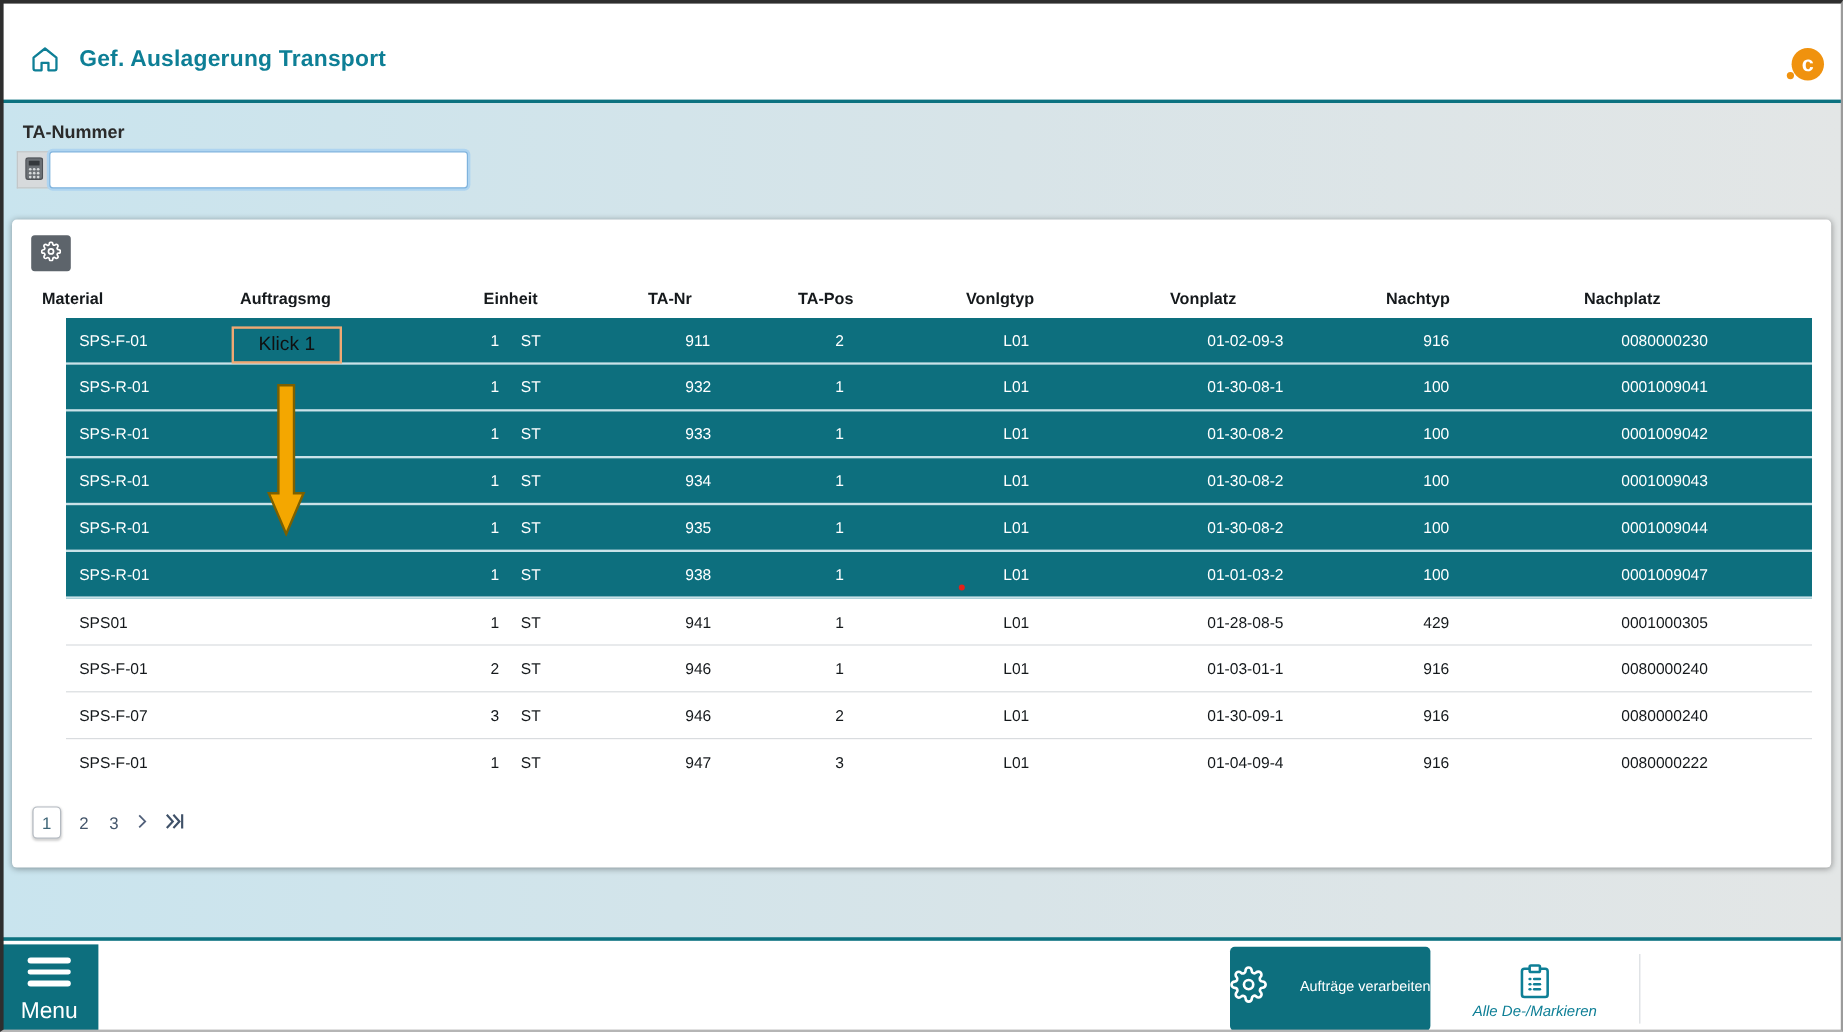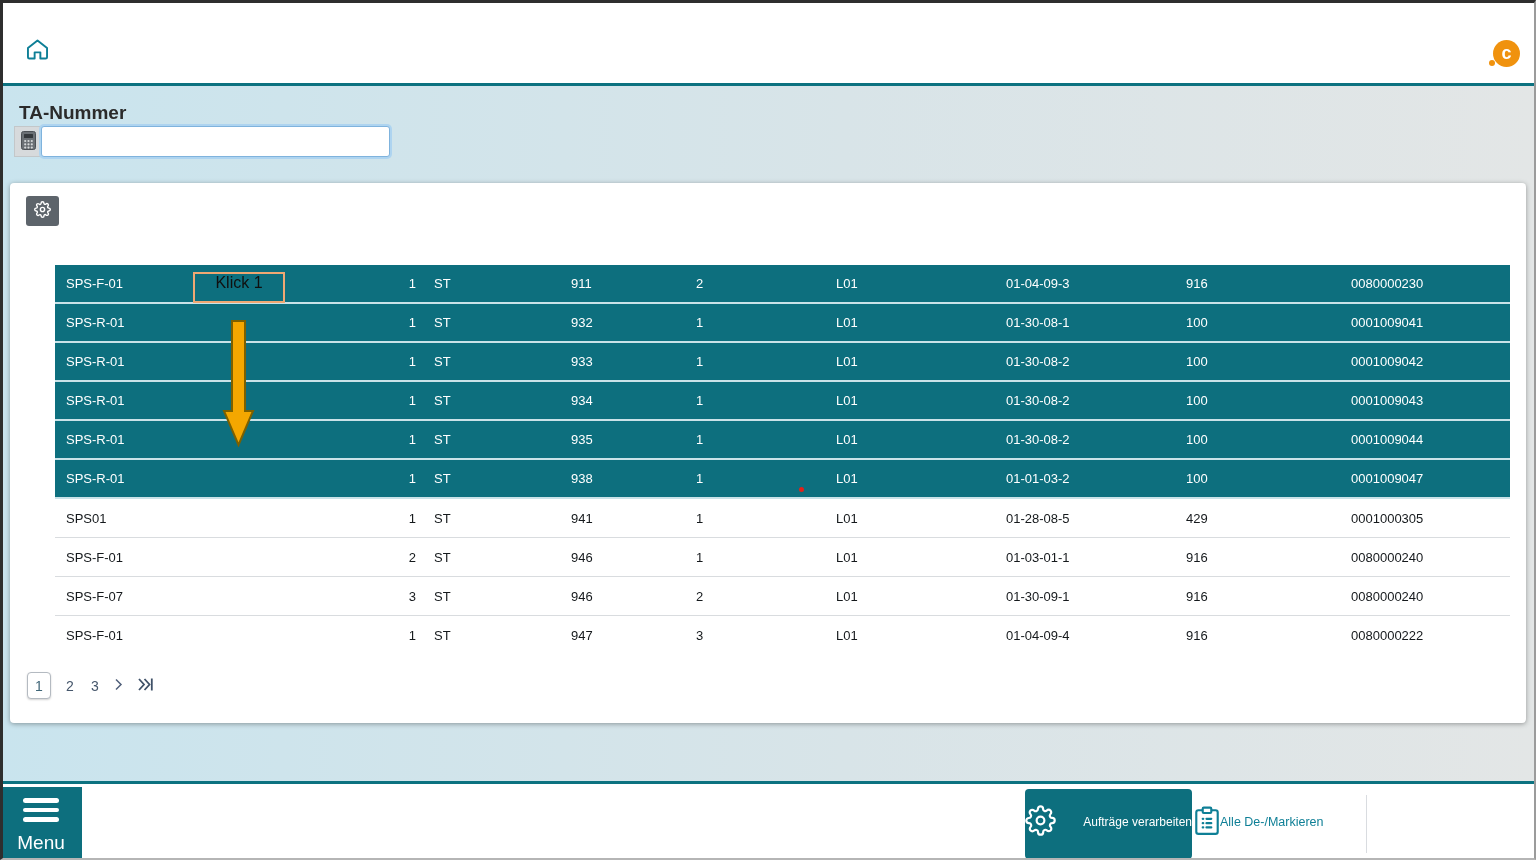--- a/index.html
+++ b/index.html
@@ -17,21 +17,21 @@
   .logo { position:absolute; right:16px; top:40px; width:27px; height:27px; border-radius:50%;
           background:#f0920e; display:flex; align-items:center; justify-content:center; }
   .logo-letter { color:#fff; font-weight:800; font-size:18px; line-height:1; margin-top:-1px; }
   .logo-dot { position:absolute; left:-4px; bottom:1px; width:6px; height:6px; border-radius:50%; background:#f0920e; }
 
   
   .main-bg { position:absolute; left:0; top:86px; width:1536px; height:695px;
              background:linear-gradient(90deg,#c9e4ee 0%, #d8e4e8 55%, #e3e6e6 100%); }
 
   
-  .filter-label { position:absolute; left:19px; top:102px; font-size:19px; font-weight:700; color:#2b2b2b; }
+  .filter-label { position:absolute; left:19px; top:102px; font-size:15px; font-weight:700; color:#2b2b2b; }
   .input-row { position:absolute; left:14px; top:126px; display:flex; align-items:center; }
   .keypad-btn { width:27px; height:31px; background:#d7dadc; border:1px solid #c3c7c9; border-right:none;
                 display:flex; align-items:center; justify-content:center; }
   .ta-input { width:349px; height:31px; background:#fff; border:1px solid #7fb3dd; border-radius:3px;
               box-shadow:0 0 0 2px #aed4f0; outline:none; font-size:14px; padding:0 8px; color:#222; }
 
   
   .card { position:absolute; left:10px; top:183px; width:1516px; height:540px; background:#fff;
           border-radius:4px; box-shadow:0 1px 5px rgba(0,0,0,.35); }
   .grid-settings-btn { position:absolute; left:16px; top:13px; width:33px; height:30px; background:#5d646b;
@@ -52,59 +52,60 @@
   
   .pagination { position:absolute; left:17px; top:489px; display:flex; align-items:center; gap:13px;
                 font-size:14px; color:#45566b; }
   .page { cursor:pointer; min-width:12px; text-align:center; }
   .page.current { width:24px; height:27px; background:#fff; border:1px solid #b4bac1; border-radius:4px;
                   display:flex; align-items:center; justify-content:center; color:#3e6577;
                   box-shadow:0 1px 2px rgba(0,0,0,.18); }
   .page-nav { display:flex; align-items:center; cursor:pointer; }
 
   
-  .anno-box { position:absolute; border:2px solid #efa873; display:flex; justify-content:center;
+  .anno-box { position:absolute; border:2px solid #efa873; display:flex; align-items:center; justify-content:center;
               font-size:16px; color:#101010; z-index:40; }
   .anno-click1 { left:193px; top:272px; width:92px; height:31px; }
   .anno-click2 { left:148px; top:465px; width:183px; height:31px; }
   .anno-arrow { position:absolute; left:222px; top:320px; z-index:40; }
   .red-dot { position:absolute; left:799px; top:487px; width:5px; height:5px; border-radius:50%;
              background:#e3211a; z-index:41; }
 
   
   .footer { position:absolute; left:0; top:781px; width:1536px; height:79px; background:#fff;
             border-top:3px solid #0c7280; }
   .menu-btn { position:absolute; left:0; top:3px; width:82px; height:73px; background:#0d6f7e; border:none;
               cursor:pointer; display:flex; flex-direction:column; align-items:center; padding-top:11px; }
   .menu-bars { display:flex; flex-direction:column; gap:5px; }
   .menu-bars span { width:36px; height:4.5px; background:#fff; border-radius:2.5px; display:block; }
   .menu-label { position:absolute; bottom:6px; color:#fff; font-size:19px; }
   .process-btn { position:absolute; left:1025px; top:5px; width:167px; height:70px; background:#0d6f7e;
                  border:none; border-radius:4px; cursor:pointer; display:flex; flex-direction:row;
                  align-items:center; justify-content:space-between; padding:5px 0 9px 0; }
   .process-label { color:#fff; font-size:12px; }
   .ghost-btn { position:absolute; top:5px; height:70px; background:transparent; border:none; cursor:pointer;
-               display:flex; flex-direction:row; align-items:center; justify-content:flex-start;
-               padding:5px 0 9px 0; }
+               display:flex; flex-direction:column; align-items:center; justify-content:flex-end;
+               padding:5px 0 9px 0;font-style:italic; }
   .mark-btn { left:1194px; width:170px; }
   .refresh-btn { left:1367px; width:163px; }
   .ghost-label { color:#0e7f96; font-size:12.5px; }
   .footer-divider { position:absolute; left:1366px; top:11px; width:1px; height:58px; background:#d9dce0; }
 </style>
 </head>
 <body>
 
 <div class="screen">
 
   <div class="app-header">
     <span class="home-ico">
       <svg width="23" height="21" viewBox="0 0 24 22" fill="none" stroke="#0e7f96" stroke-width="2" stroke-linejoin="round">
         <path d="M2 9.5 L12 1.5 L22 9.5 V19 a1.5 1.5 0 0 1 -1.5 1.5 H15 v-6.5 h-6 v6.5 H3.5 A1.5 1.5 0 0 1 2 19 Z"></path>
       </svg>
     </span>
+    <span class="page-title">Gef. Auslagerung Transport</span>
     <span class="logo">
       <span class="logo-letter">c</span>
       <span class="logo-dot"></span>
     </span>
   </div>
 
   <div class="main-bg"></div>
 
   <div class="filter-label">TA-Nummer</div>
   <div class="input-row">
@@ -133,29 +134,40 @@
   <div class="card">
     <button class="grid-settings-btn">
       <span>
         <svg width="17" height="17" viewBox="0 0 24 24" fill="none" stroke="#ffffff" stroke-width="2" stroke-linecap="round" stroke-linejoin="round">
           <circle cx="12" cy="12" r="3"></circle>
           <path d="M19.4 15a1.65 1.65 0 0 0 .33 1.82l.06.06a2 2 0 0 1 0 2.83 2 2 0 0 1-2.83 0l-.06-.06a1.65 1.65 0 0 0-1.82-.33 1.65 1.65 0 0 0-1 1.51V21a2 2 0 0 1-2 2 2 2 0 0 1-2-2v-.09A1.65 1.65 0 0 0 9 19.4a1.65 1.65 0 0 0-1.82.33l-.06.06a2 2 0 0 1-2.83 0 2 2 0 0 1 0-2.83l.06-.06a1.65 1.65 0 0 0 .33-1.82 1.65 1.65 0 0 0-1.51-1H3a2 2 0 0 1-2-2 2 2 0 0 1 2-2h.09A1.65 1.65 0 0 0 4.6 9a1.65 1.65 0 0 0-.33-1.82l-.06-.06a2 2 0 0 1 0-2.83 2 2 0 0 1 2.83 0l.06.06a1.65 1.65 0 0 0 1.82.33H9a1.65 1.65 0 0 0 1-1.51V3a2 2 0 0 1 2-2 2 2 0 0 1 2 2v.09a1.65 1.65 0 0 0 1 1.51 1.65 1.65 0 0 0 1.82-.33l.06-.06a2 2 0 0 1 2.83 0 2 2 0 0 1 0 2.83l-.06.06a1.65 1.65 0 0 0-.33 1.82V9a1.65 1.65 0 0 0 1.51 1H21a2 2 0 0 1 2 2 2 2 0 0 1-2 2h-.09a1.65 1.65 0 0 0-1.51 1z"></path>
         </svg>
       </span>
     </button>
 
+    <div class="thead">
+        <div class="cell c0">Material</div>
+        <div class="cell c1">Auftragsmg</div>
+        <div class="cell c2">Einheit</div>
+        <div class="cell c3">TA-Nr</div>
+        <div class="cell c4">TA-Pos</div>
+        <div class="cell c5">Vonlgtyp</div>
+        <div class="cell c6">Vonplatz</div>
+        <div class="cell c7">Nachtyp</div>
+        <div class="cell c8">Nachplatz</div>
+      </div>
     <div class="tbody">
         <div class="trow sel">
           <div class="cell c0">SPS-F-01</div>
           <div class="cell c1">1</div>
           <div class="cell c2">ST</div>
           <div class="cell c3">911</div>
           <div class="cell c4">2</div>
           <div class="cell c5">L01</div>
-          <div class="cell c6">01-04-09-3</div>
+          <div class="cell c6">01-02-09-3</div>
           <div class="cell c7">916</div>
           <div class="cell c8">0080000230</div>
         </div>
         <div class="trow sel">
           <div class="cell c0">SPS-R-01</div>
           <div class="cell c1">1</div>
           <div class="cell c2">ST</div>
           <div class="cell c3">932</div>
           <div class="cell c4">1</div>
           <div class="cell c5">L01</div>

